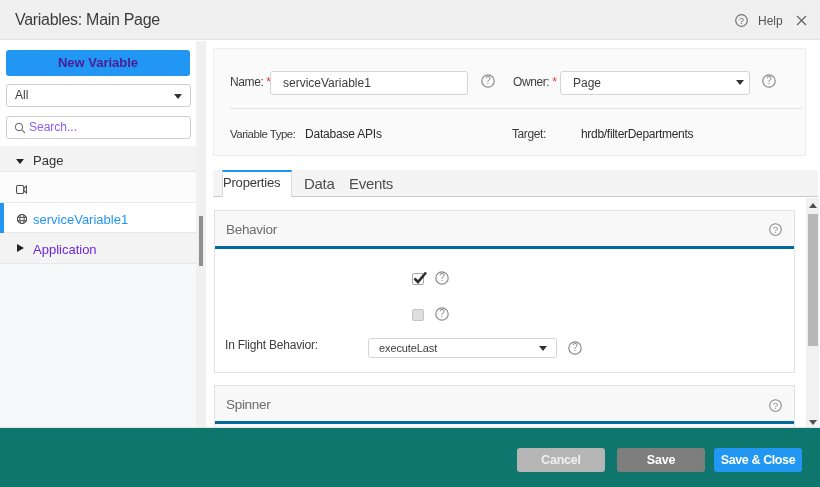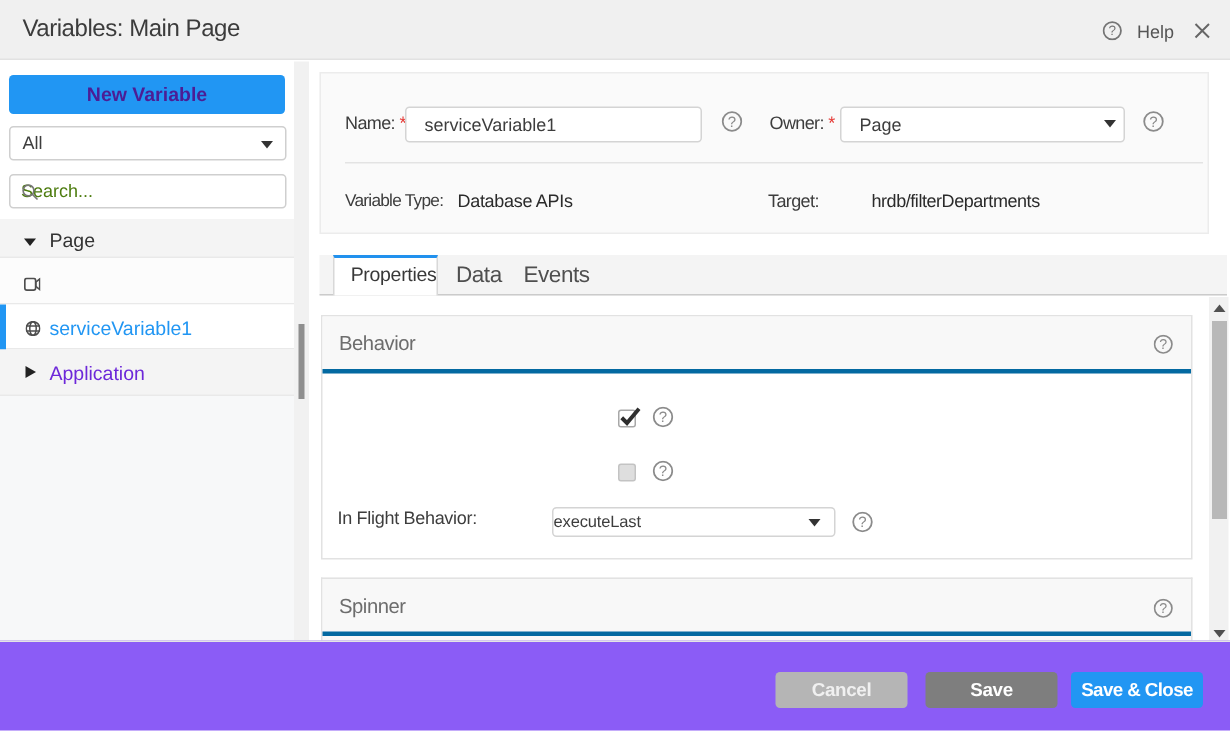--- a/index.html
+++ b/index.html
@@ -9,51 +9,51 @@
   
   #hdr { left:0; top:0; width:820px; height:40px; background:#f0f0f0; border-bottom:1px solid #e2e2e2; }
   #title { left:15px; top:11px; font-size:16px; color:#3c3c3c; letter-spacing:-0.3px; }
   
   #side { left:0; top:41px; width:196px; height:386px; background:#fff; }
   #newvar { left:6px; top:9px; width:184px; height:26px; background:#2196f3; border-radius:3px;
     color:#4c1d95; font-size:13px; font-weight:bold; text-align:center; line-height:26px; }
   .sbox { left:6px; width:185px; height:23px; background:#fff; border:1px solid #cfcfcf; border-radius:3px;
     font-size:12px; color:#3d3d3d; line-height:21px; padding-left:8px; }
   #allsel { top:43px; }
-  #srch { top:75px; color:#4d7c0f; padding-left:7px; }
+  #srch { top:75px; color:#8b5cf6; padding-left:22px; }
   .caret { width:0; height:0; border-left:4px solid transparent; border-right:4px solid transparent;
     border-top:5px solid #333; }
   .tri-r { width:0; height:0; border-top:4.75px solid transparent; border-bottom:4.75px solid transparent;
     border-left:7px solid #222; }
   .trow { left:0; width:196px; border-bottom:1px solid #e9e9e9; font-size:13px; }
   .trow .lbl { position:absolute; left:33px; top:calc(50% + 1px); transform:translateY(-50%); }
   
   #card { left:213px; top:48px; width:593px; height:108px; background:#fafafa; border:1px solid #ececec; }
   .flabel { font-size:12px; color:#3d3d3d; letter-spacing:-0.4px; }
   .req { color:#e53935; }
   .field { background:#fff; border:1px solid #d4d4d4; border-radius:3px; font-size:12px; color:#3d3d3d; }
   
   #tabbar { left:213px; top:170px; width:605px; height:27px; background:#f4f4f4; border-bottom:1px solid #cbcbcb; }
   #tabactive { left:9px; top:0; width:70px; height:27px; background:#fff; border-top:2.5px solid #2191ee;
     border-left:1px solid #d8d8d8; border-right:1px solid #d8d8d8; font-size:13px; color:#383838;
-    text-align:right; line-height:21px; letter-spacing:-0.2px; }
+    text-align:left; line-height:21px; letter-spacing:-0.2px; }
   .tabtxt { top:5px; font-size:15px; color:#4f4f4f; letter-spacing:-0.3px; }
   
   .panel { left:214px; width:581px; border:1px solid #e2e2e2; background:#fff; }
   .phead { position:absolute; left:0; top:0; width:100%; height:38px; background:#f8f8f8;
     border-bottom:3px solid #0369a1; }
   .phead .ptitle { position:absolute; left:11px; letter-spacing:-0.3px; top:50%; transform:translateY(-50%);
     font-size:13.5px; color:#6d6d6d; }
   .prow { position:absolute; left:10px; font-size:12px; color:#3d3d3d; letter-spacing:-0.2px; }
   
   .cb { position:absolute; width:12px; height:12px; border-radius:2px; }
   .cb.on { background:#fff; border:1px solid #a8a8a8; }
   .cb.off { background:#dedede; border:1px solid #c3c3c3; }
   
-  #foot { left:0; top:427px; width:820px; height:60px; background:#8b5cf6; border-top:1px solid #e4e4e4; }
+  #foot { left:0; top:427px; width:820px; height:60px; background:#0f766e; border-top:1px solid #e4e4e4; }
   .btn { position:absolute; top:20px; width:88px; height:24px; border-radius:3px; color:#fff;
     font-size:12.5px; font-weight:bold; text-align:center; line-height:24px; letter-spacing:-0.2px; }
   
   #sidescroll { left:196px; top:41px; width:10px; height:386px; background:#f1f1f1; }
   #sidethumb { left:3px; top:175px; width:4px; height:50px; background:#8f8f8f; }
   #mainscroll { left:806px; top:198px; width:13px; height:232px; background:#f1f1f1; }
   #mainthumb { left:1.5px; top:16px; width:10px; height:132px; background:#b8b8b8; }
   .sarr { position:absolute; left:2.5px; width:0; height:0; border-left:4px solid transparent;
     border-right:4px solid transparent; }
 </style>
@@ -151,21 +151,21 @@
   <svg style="position:absolute; left:220px; top:60px;" width="14" height="14" viewBox="0 0 14 14">
     <circle cx="7" cy="7" r="6.2" fill="none" stroke="#8b8b8b" stroke-width="1.2"></circle>
     <text x="7" y="10.4" font-size="10" fill="#8b8b8b" text-anchor="middle" font-family="Liberation Sans">?</text>
   </svg>
   <div class="cb off" style="left:197px; top:98px;"></div>
   <svg style="position:absolute; left:220px; top:96px;" width="14" height="14" viewBox="0 0 14 14">
     <circle cx="7" cy="7" r="6.2" fill="none" stroke="#8b8b8b" stroke-width="1.2"></circle>
     <text x="7" y="10.4" font-size="10" fill="#8b8b8b" text-anchor="middle" font-family="Liberation Sans">?</text>
   </svg>
   <div class="prow" style="top:127px;">In Flight Behavior:</div>
-  <div class="field" style="position:absolute; left:153px; top:127px; width:189px; height:20px; line-height:18px; font-size:11px; letter-spacing:-0.1px;">executeLast
+  <div class="field" style="position:absolute; left:153px; top:127px; width:189px; height:20px; line-height:18px; padding-left:10px; font-size:11px; letter-spacing:-0.1px;">executeLast
     <div class="caret abs" style="right:9px; top:7px;"></div>
   </div>
   <svg style="position:absolute; left:352.5px; top:129.5px;" width="14" height="14" viewBox="0 0 14 14">
     <circle cx="7" cy="7" r="6.2" fill="none" stroke="#8b8b8b" stroke-width="1.2"></circle>
     <text x="7" y="10.4" font-size="10" fill="#8b8b8b" text-anchor="middle" font-family="Liberation Sans">?</text>
   </svg>
 </div>
 
 <div class="abs panel" style="top:385px; height:42px; border-bottom:none; background:#f8f8f8;">
   <div class="phead" style="height:38px;">

